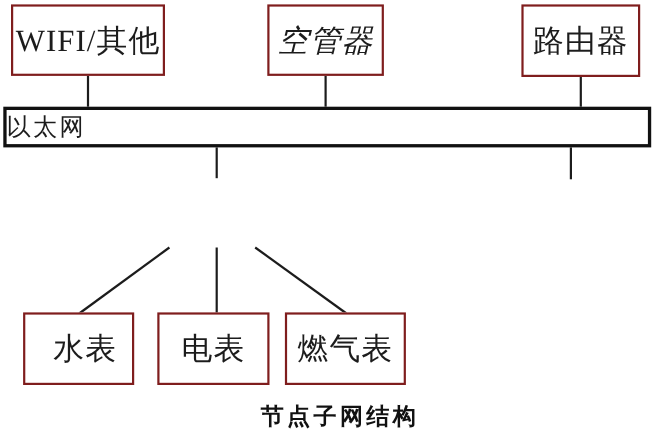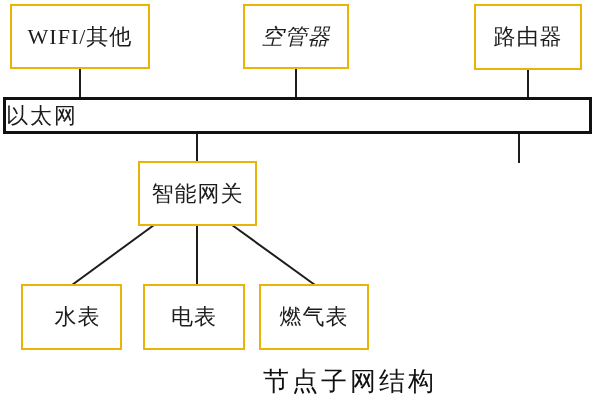--- a/index.html
+++ b/index.html
@@ -18,48 +18,48 @@
     left: 0; top: 0;
     width: 600px; height: 400px;
   }
   .connectors line {
     stroke: #1c1c1c;
     stroke-width: 2;
   }
   .node {
     position: absolute;
     box-sizing: border-box;
-    border: 2px solid #eab308;
+    border: 2px solid #7f1d1d;
     background: #ffffff;
     display: flex;
     align-items: center;
     justify-content: center;
-    font-size: 22px;
+    font-size: 28px;
     letter-spacing: 1px;
     white-space: nowrap;
   }
   .bus {
     position: absolute;
     box-sizing: border-box;
     border: 3px solid #111111;
     background: #ffffff;
     display: flex;
     align-items: center;
     justify-content: flex-start;
     font-size: 22px;
     letter-spacing: 2px;
   }
   .caption {
     position: absolute;
     font-family: "Liberation Sans", sans-serif;
-    font-weight: normal;
-    font-size: 26px;
+    font-weight: bold;
+    font-size: 21px;
     letter-spacing: 3px;
     color: #111111;
-    text-align: right;
+    text-align: left;
     white-space: nowrap;
   }
   
   .n-wifi      { left: 10px;  top: 4px;   width: 140px; height: 65px; }
   .n-airctrl   { left: 243px; top: 4px;   width: 106px; height: 65px; font-style: italic; }
   .n-router    { left: 474px; top: 4px;   width: 108px; height: 66px; text-align: center; }
   .n-bus       { left: 3px;   top: 97px;  width: 589px; height: 37px; }
   .n-gateway   { left: 138px; top: 161px; width: 119px; height: 65px; }
   .n-aircon    { left: 469px; top: 162px; width: 100px; height: 65px; }
   .n-water     { left: 21px;  top: 284px; width: 101px; height: 66px; padding-left: 12px; }
@@ -92,23 +92,20 @@
   </div>
 
   <div class="node n-router">
     <span>路由器</span>
   </div>
 
   <div class="bus n-bus">
     <span>以太网</span>
   </div>
 
-  <div class="node n-gateway">
-    <span>智能网关</span>
-  </div>
 
 
   <div class="node n-water">
     <span>水表</span>
   </div>
 
   <div class="node n-electric">
     <span>电表</span>
   </div>
 

